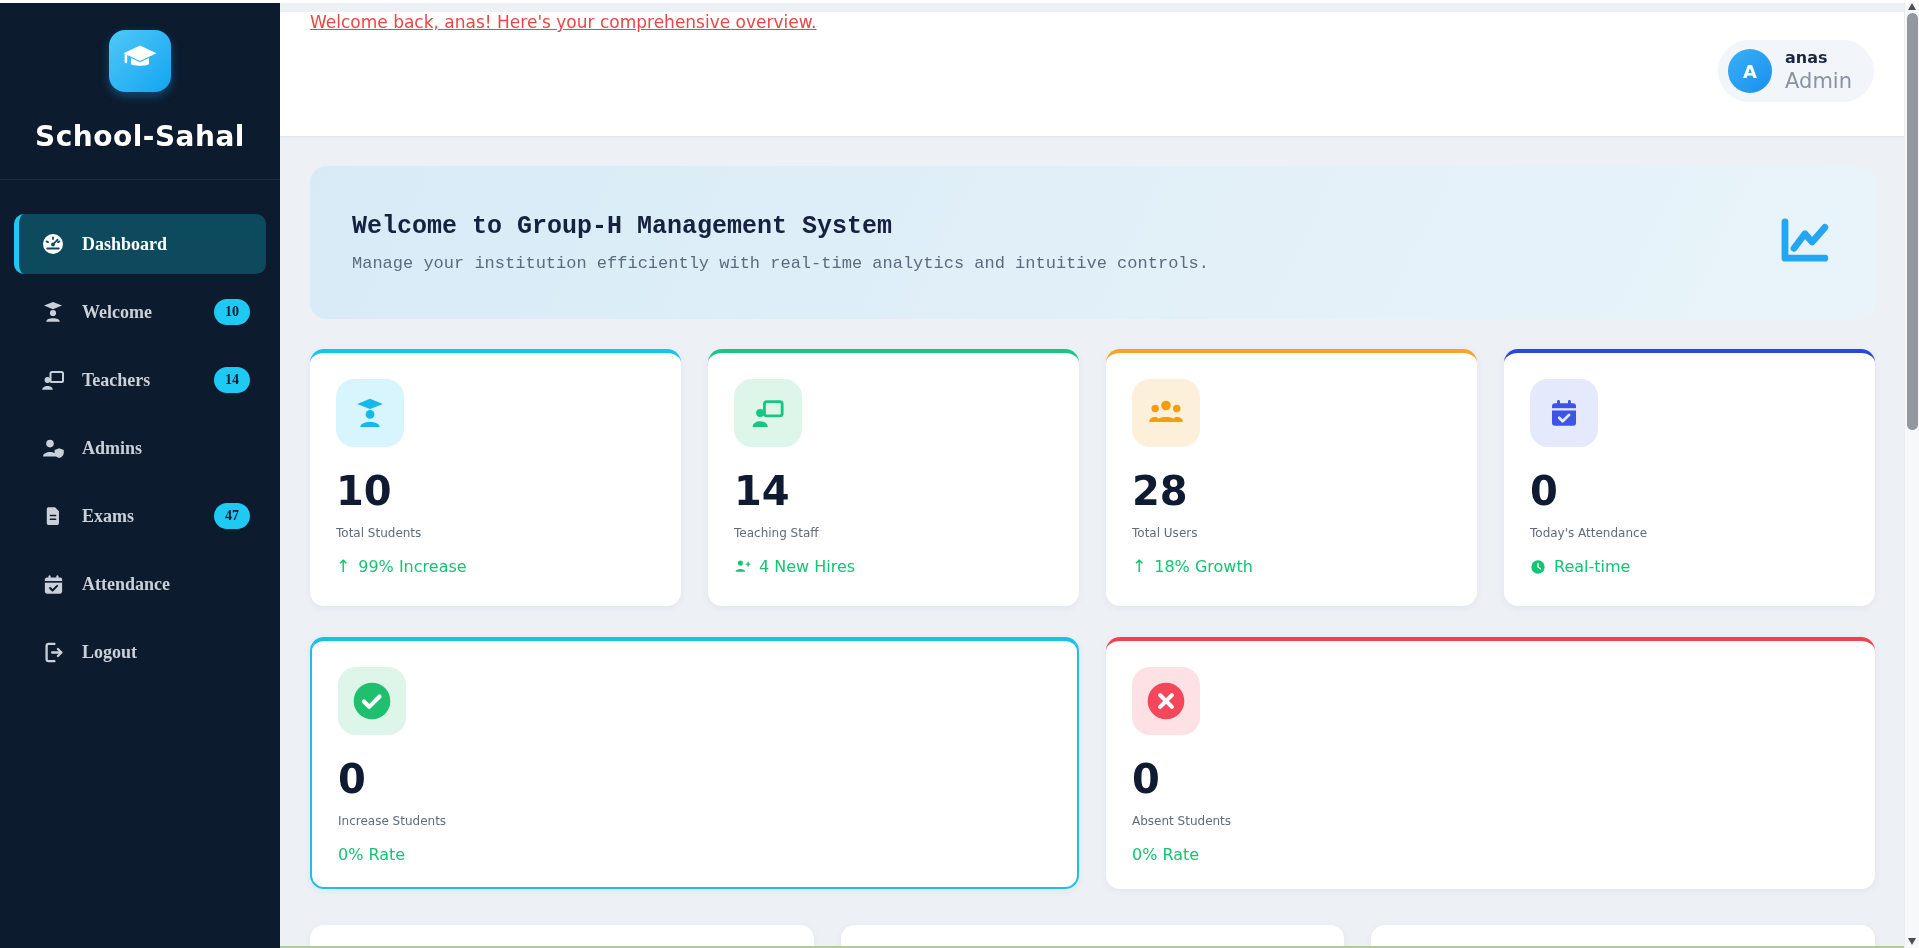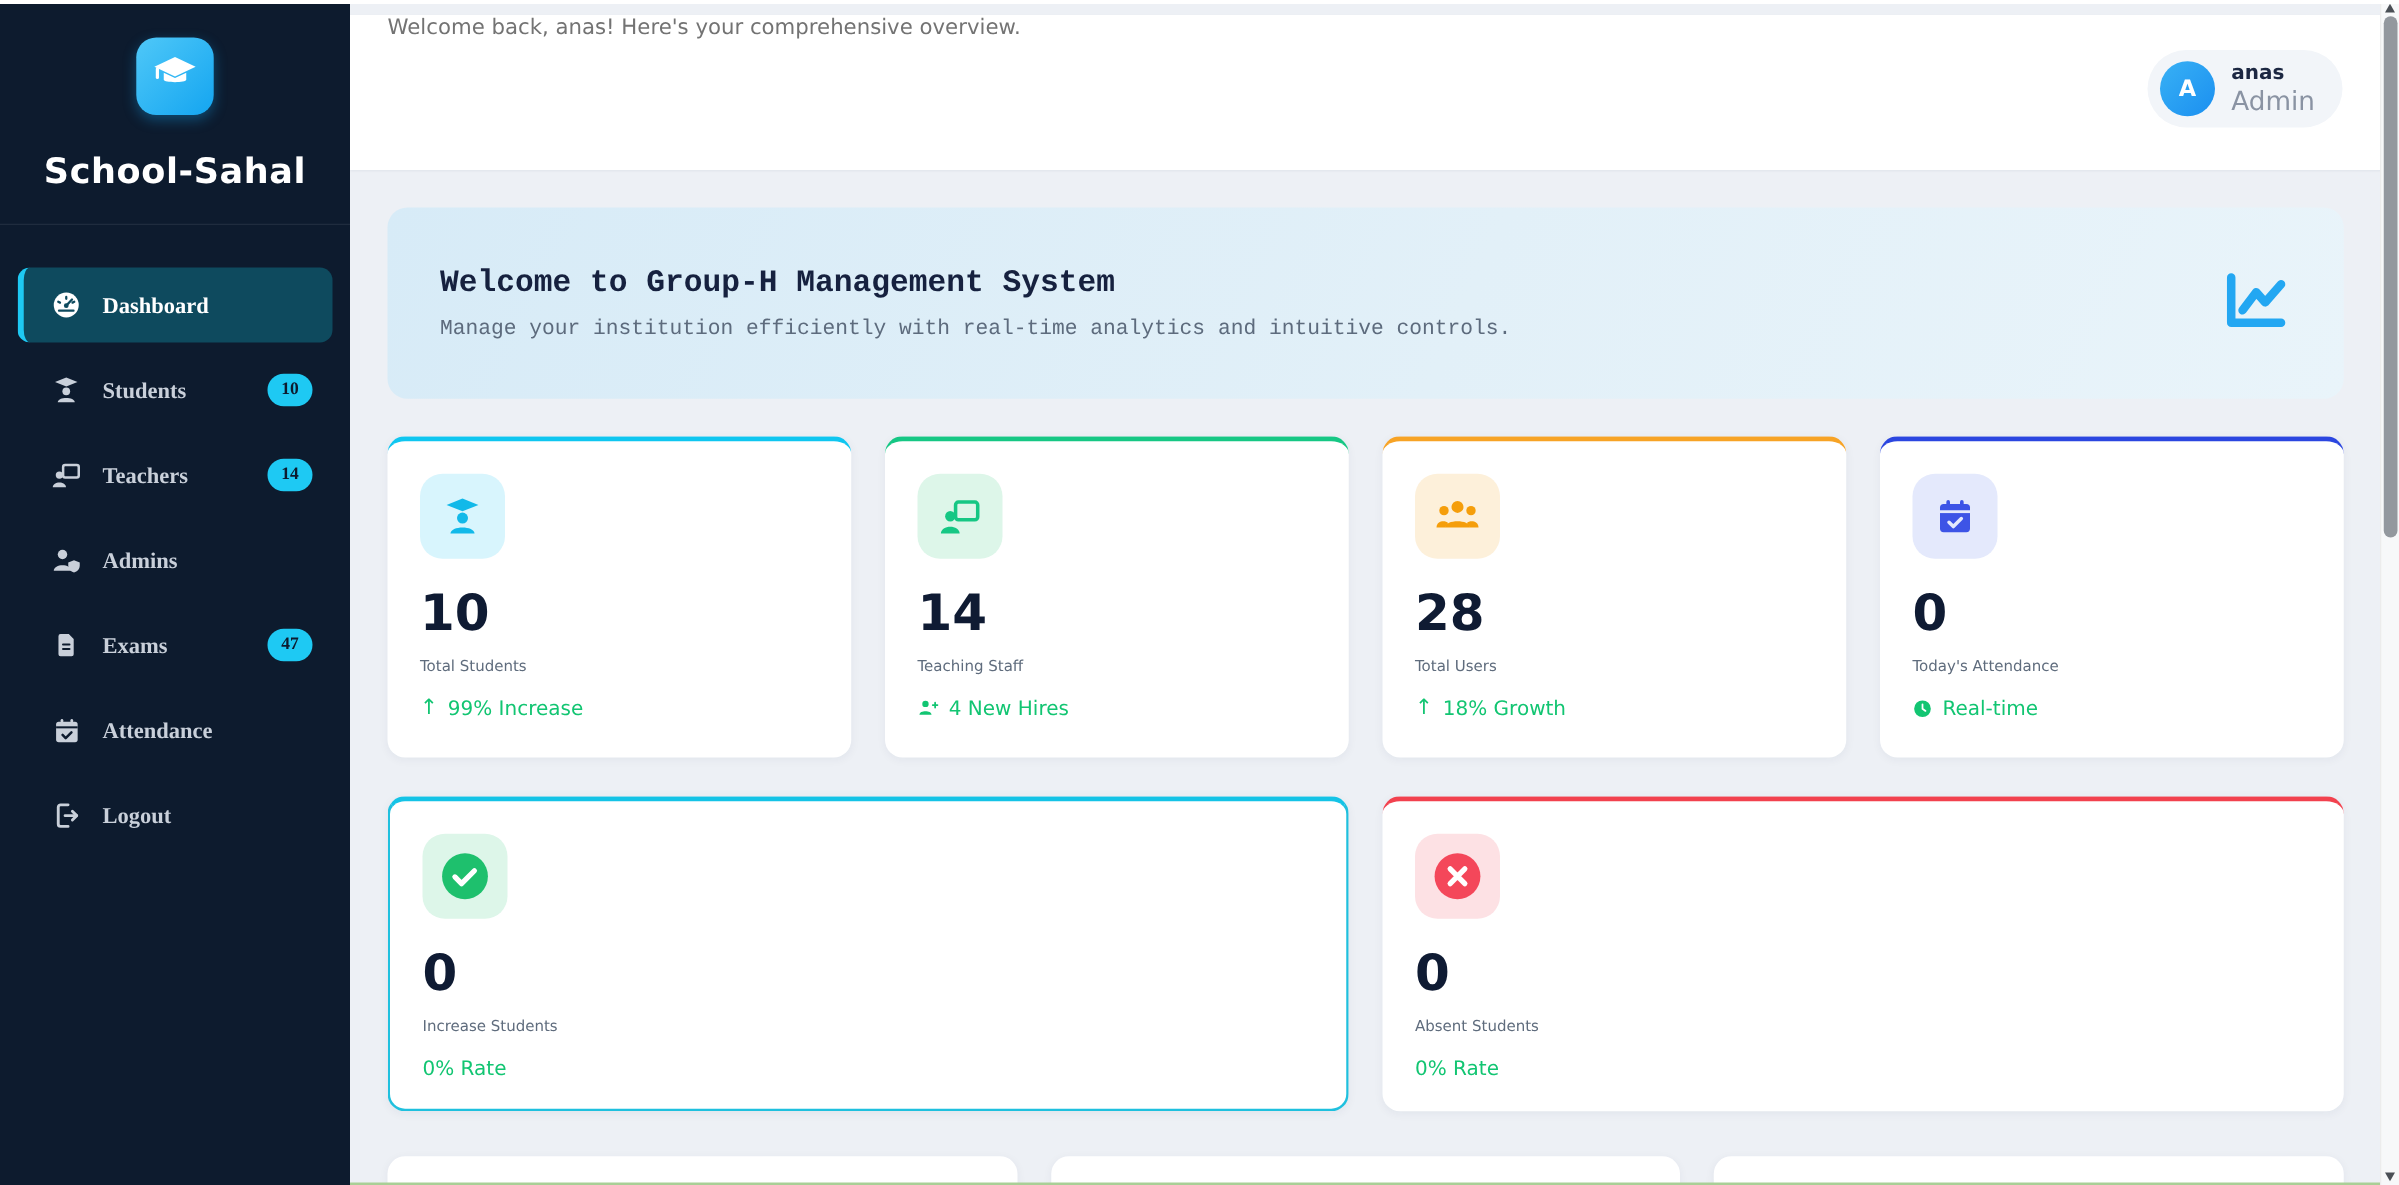--- a/index.html
+++ b/index.html
@@ -38,21 +38,21 @@
   }
   .nav-icon { width:26px; height:26px; margin:0 16px 0 12px; display:flex; align-items:center; justify-content:center; flex:0 0 26px; }
   .badge {
     margin-left:auto; background:#1ec9f3; color:#0d1b2e;
     font-size:14px; font-weight:bold; border-radius:15px; padding:6px 11px; line-height:1;
   }
   
   .main { margin-left:280px; height:948px; position:relative; }
   .header { background:#fff; height:124px; position:relative; box-shadow:0 1px 2px rgba(15,30,60,0.06); }
   .page-title { margin:0; padding:26px 0 0 30px; font-size:29px; color:#16213f; font-weight:800; }
-  .page-subtitle { margin:12px 0 0 30px; font-size:17px; color:#737373; }
+  .page-subtitle { margin:12px 0 0 30px; font-size:17px; color:#ef4444;text-decoration:underline; }
   .user-chip {
     position:absolute; right:45px; top:28px; height:62px;
     background:#f2f5f9; border-radius:32px;
     display:flex; align-items:center; padding:0 22px 0 10px; gap:13px; cursor:pointer;
   }
   .avatar {
     width:44px; height:44px; border-radius:50%;
     background:linear-gradient(135deg,#38b1f5,#1b8ff0);
     color:#fff; font-weight:bold; font-size:18px;
     display:flex; align-items:center; justify-content:center;
@@ -150,21 +150,21 @@
     </div>
 
     <div class="nav-item">
       <span class="nav-icon">
         <svg width="24" height="24" viewBox="0 0 24 24" fill="currentColor">
           <polygon points="12,2 21,5.6 12,9.2 3,5.6"></polygon>
           <circle cx="12" cy="13" r="3.1"></circle>
           <path d="M5.2 21.8 c0-4.6 13.6-4.6 13.6 0 z"></path>
         </svg>
       </span>
-      <span>Students</span>
+      <span>Welcome</span>
       <span class="badge">10</span>
     </div>
 
     <div class="nav-item">
       <span class="nav-icon">
         <svg width="24" height="24" viewBox="0 0 24 24">
           <rect x="9.5" y="4" width="12.5" height="10" rx="1.6" fill="none" stroke="currentColor" stroke-width="2"></rect>
           <circle cx="6.5" cy="12" r="2.9" fill="currentColor"></circle>
           <path d="M1.2 21.8 c0-5.2 10.6-5.2 10.6 0 z" fill="currentColor"></path>
         </svg>

